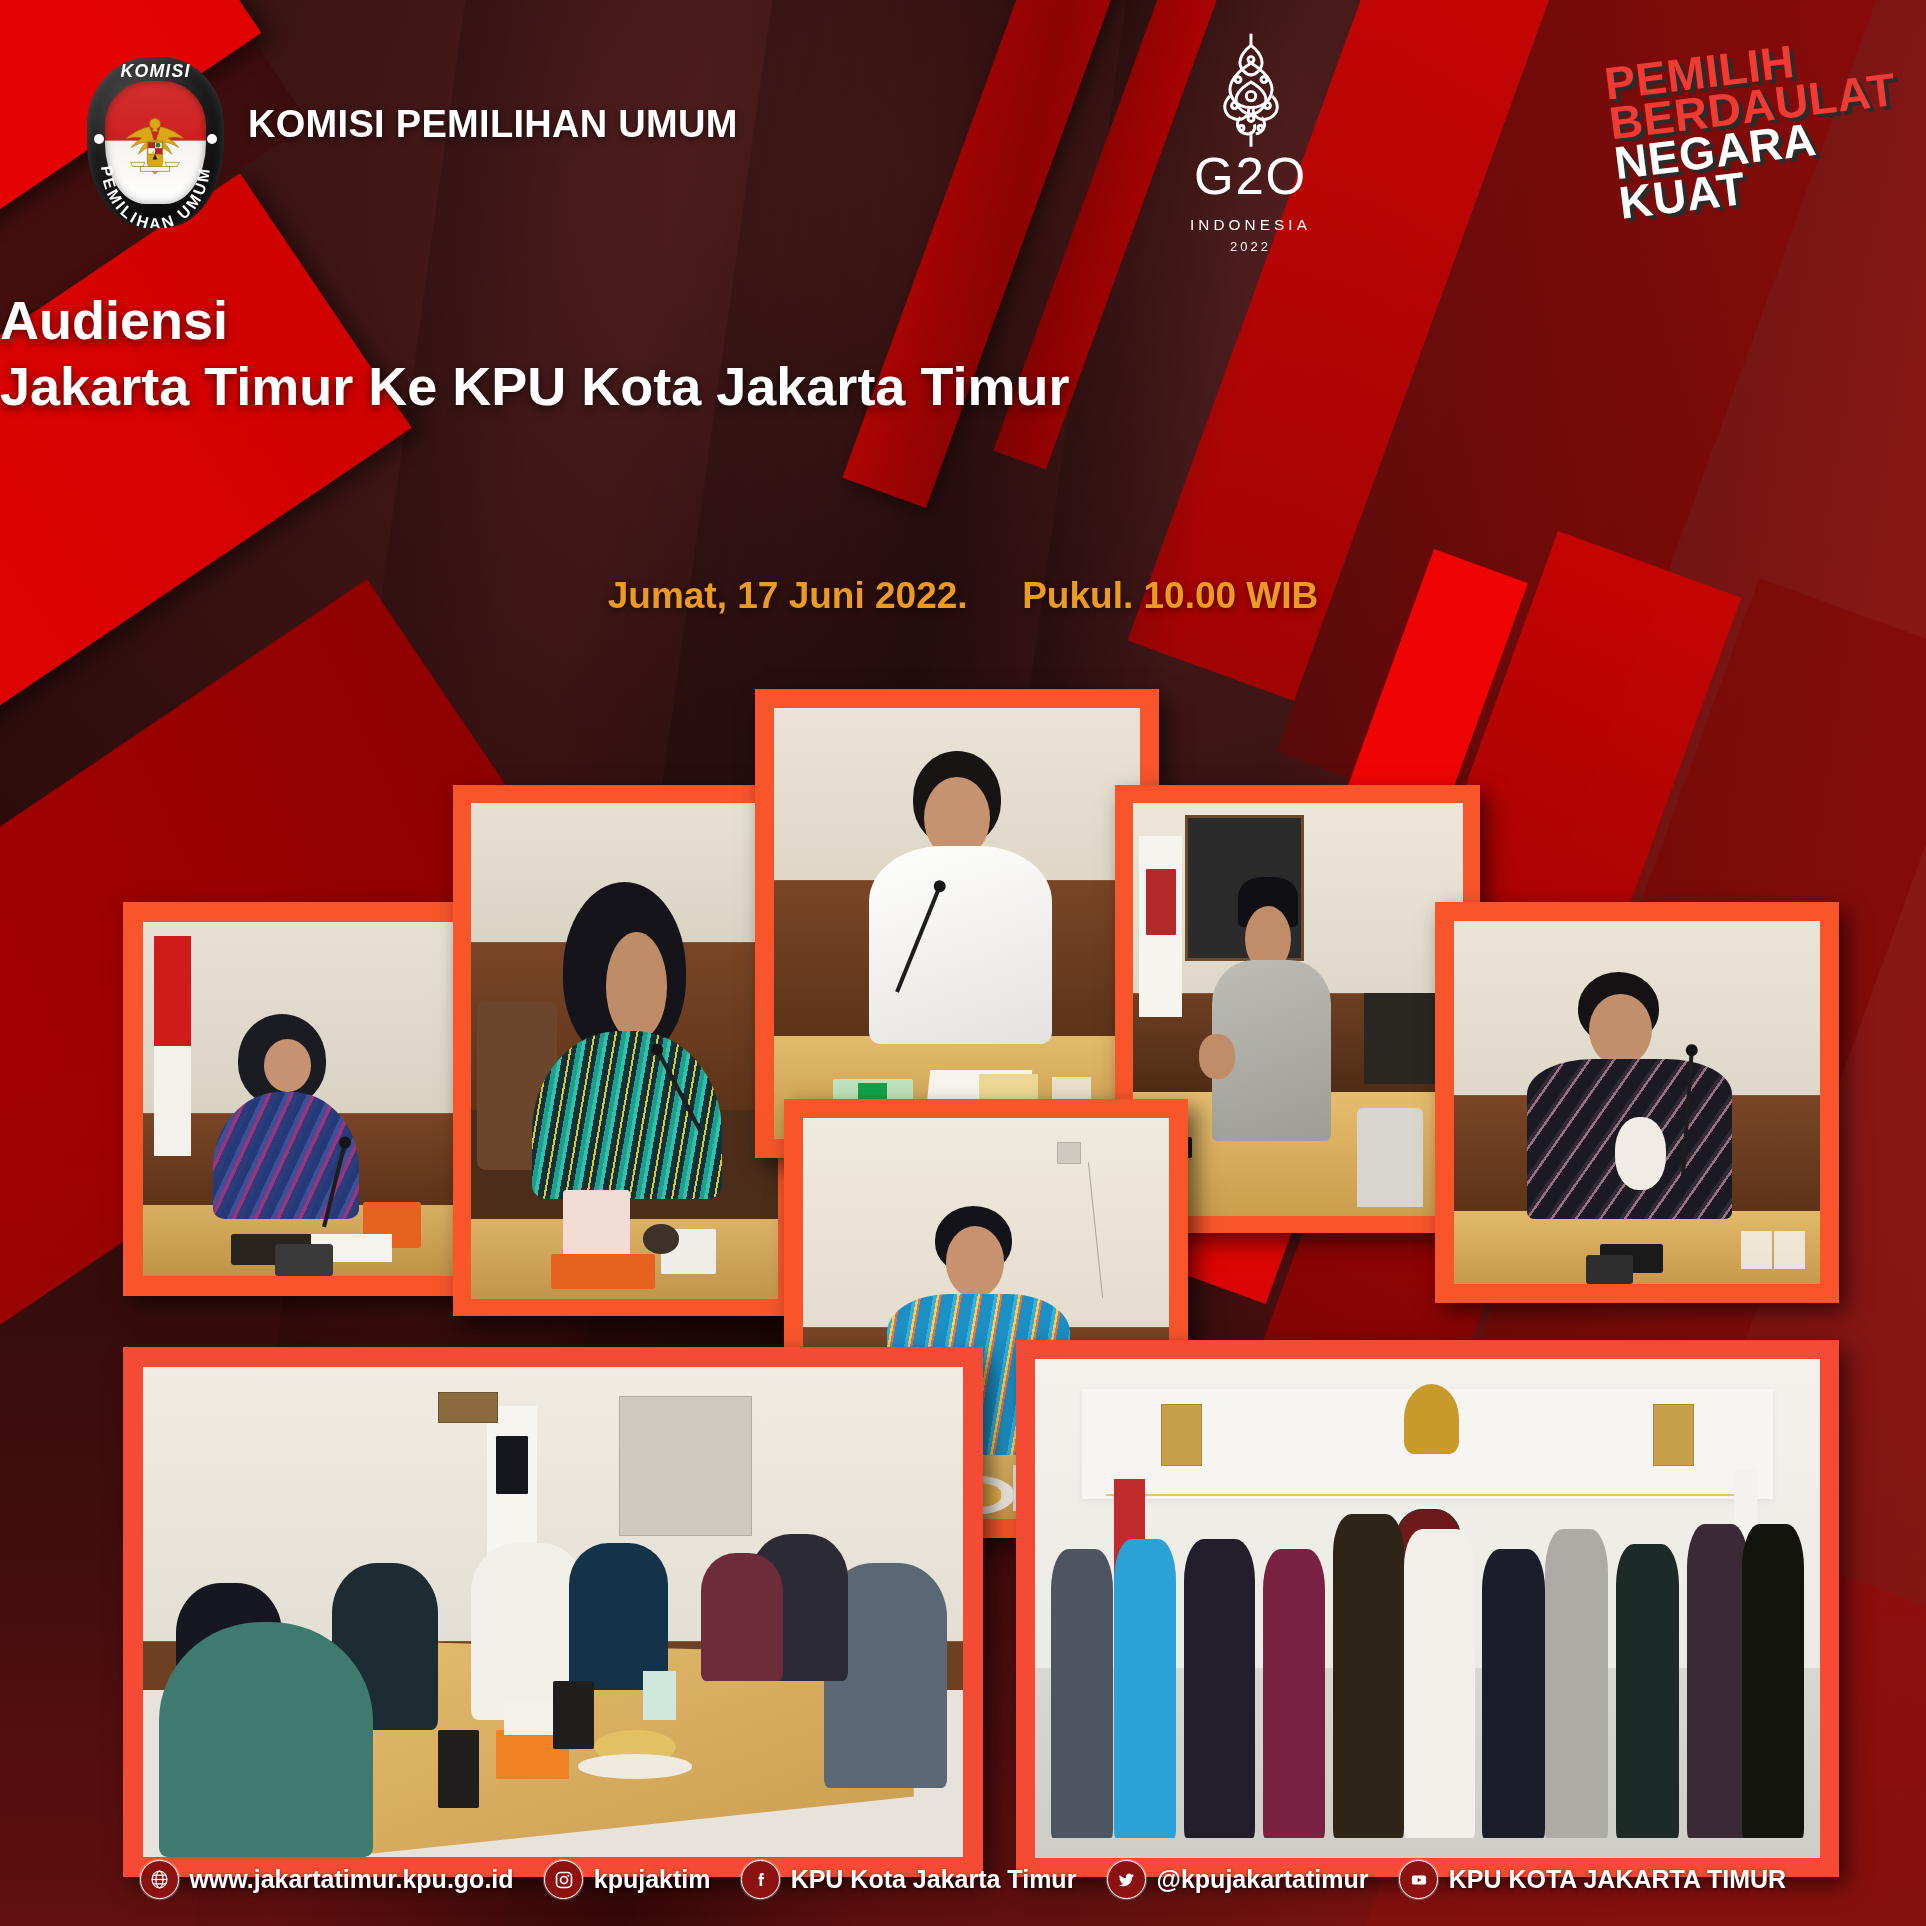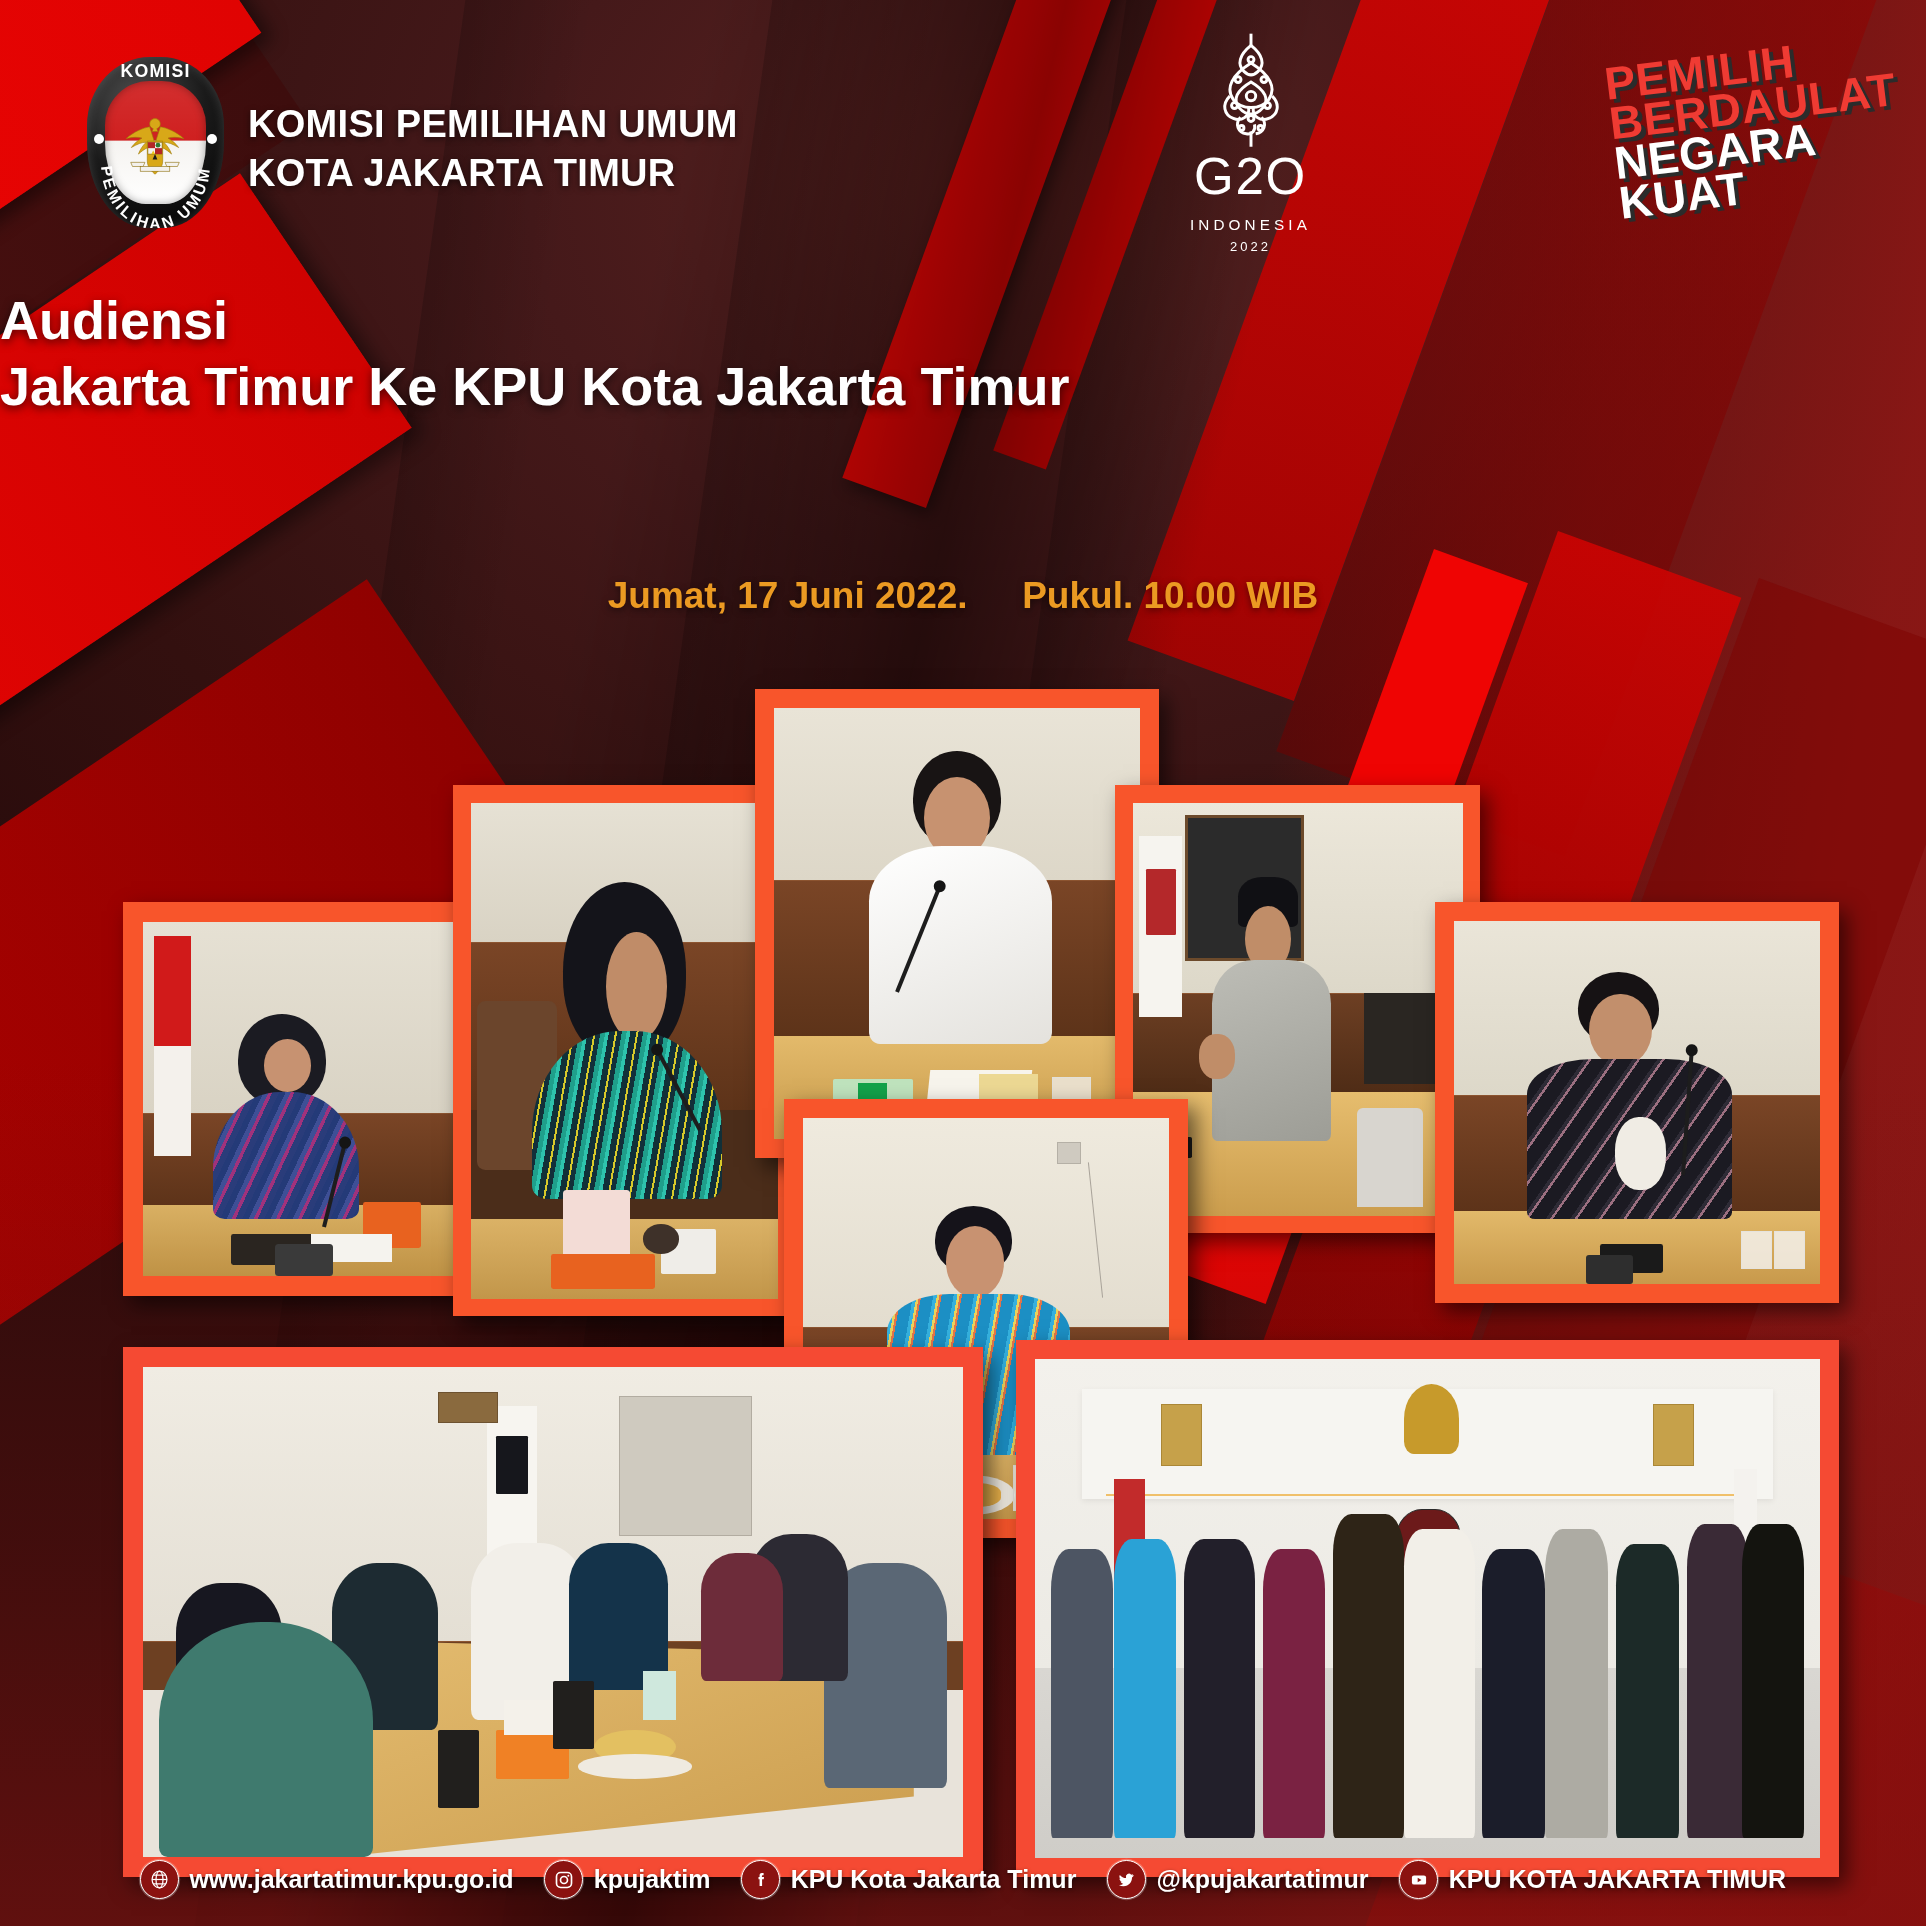--- a/index.html
+++ b/index.html
@@ -147,21 +147,21 @@
   .shield-inner {
     position:absolute; left:13%; top:14%; width:74%; height:72%;
     border-radius: 44% 44% 40% 40% / 36% 36% 50% 50%;
     background: linear-gradient(to bottom, #d32f2f 0%, #cf2020 48%, #f5f3f0 49%, #ffffff 100%);
     box-shadow: inset 0 0 8.3px rgba(0,0,0,.35);
     overflow: hidden;
   }
   .garuda { position:absolute; left:50%; top:50%; transform:translate(-50%,-48%); }
   .logo-word {
     position:absolute; left:0; right:0; text-align:center;
-    color:#fff; font-weight:700; letter-spacing:1.2px;
+    color:#fff; font-weight:700; letter-spacing:1.2px;font-style:italic;
   }
   .logo-word.top { top:3.5px; font-size:17.7px; }
   .dot-l, .dot-r {
     position:absolute; top:45%; width:10px; height:10px; border-radius:50%;
     background:#fff;
   }
   .dot-l { left:7px; } .dot-r { right:7px; }
 
   .org-text {
     position:absolute; left:248px; top:100px;
@@ -320,21 +320,20 @@
           <path id="arcB" d="M 24 182 A 92 110 0 0 0 208 182"></path>
         </defs>
       <text font-family="Liberation Sans, sans-serif" font-size="27" font-weight="700" fill="#ffffff" letter-spacing="5">
         <textPath href="#arcB" startOffset="50%" text-anchor="middle">PEMILIHAN UMUM</textPath>
       </text>
     </svg>
   </div>
 
   <div class="org-text">
     <div>KOMISI PEMILIHAN UMUM</div>
-    <div>KOTA JAKARTA TIMUR</div>
   </div>
 
   <div class="g20">
     <svg width="106" height="121" viewBox="0 0 180 205" style="display:block;margin:0 auto;">
       <g fill="none" stroke="#ffffff" stroke-width="5">
         <path d="M90 6 L90 26"></path>
         <path d="M90 26 C 70 42, 66 58, 78 70 C 86 78, 94 78, 102 70 C 114 58, 110 42, 90 26 Z"></path>
         <path d="M90 56 C 58 76, 46 98, 60 118 C 74 136, 106 136, 120 118 C 134 98, 122 76, 90 56 Z"></path>
         <path d="M90 88 C 66 102, 58 118, 70 132 C 82 146, 98 146, 110 132 C 122 118, 114 102, 90 88 Z"></path>
         <path d="M54 112 C 40 126, 44 144, 60 150 C 74 156, 88 146, 86 132"></path>

